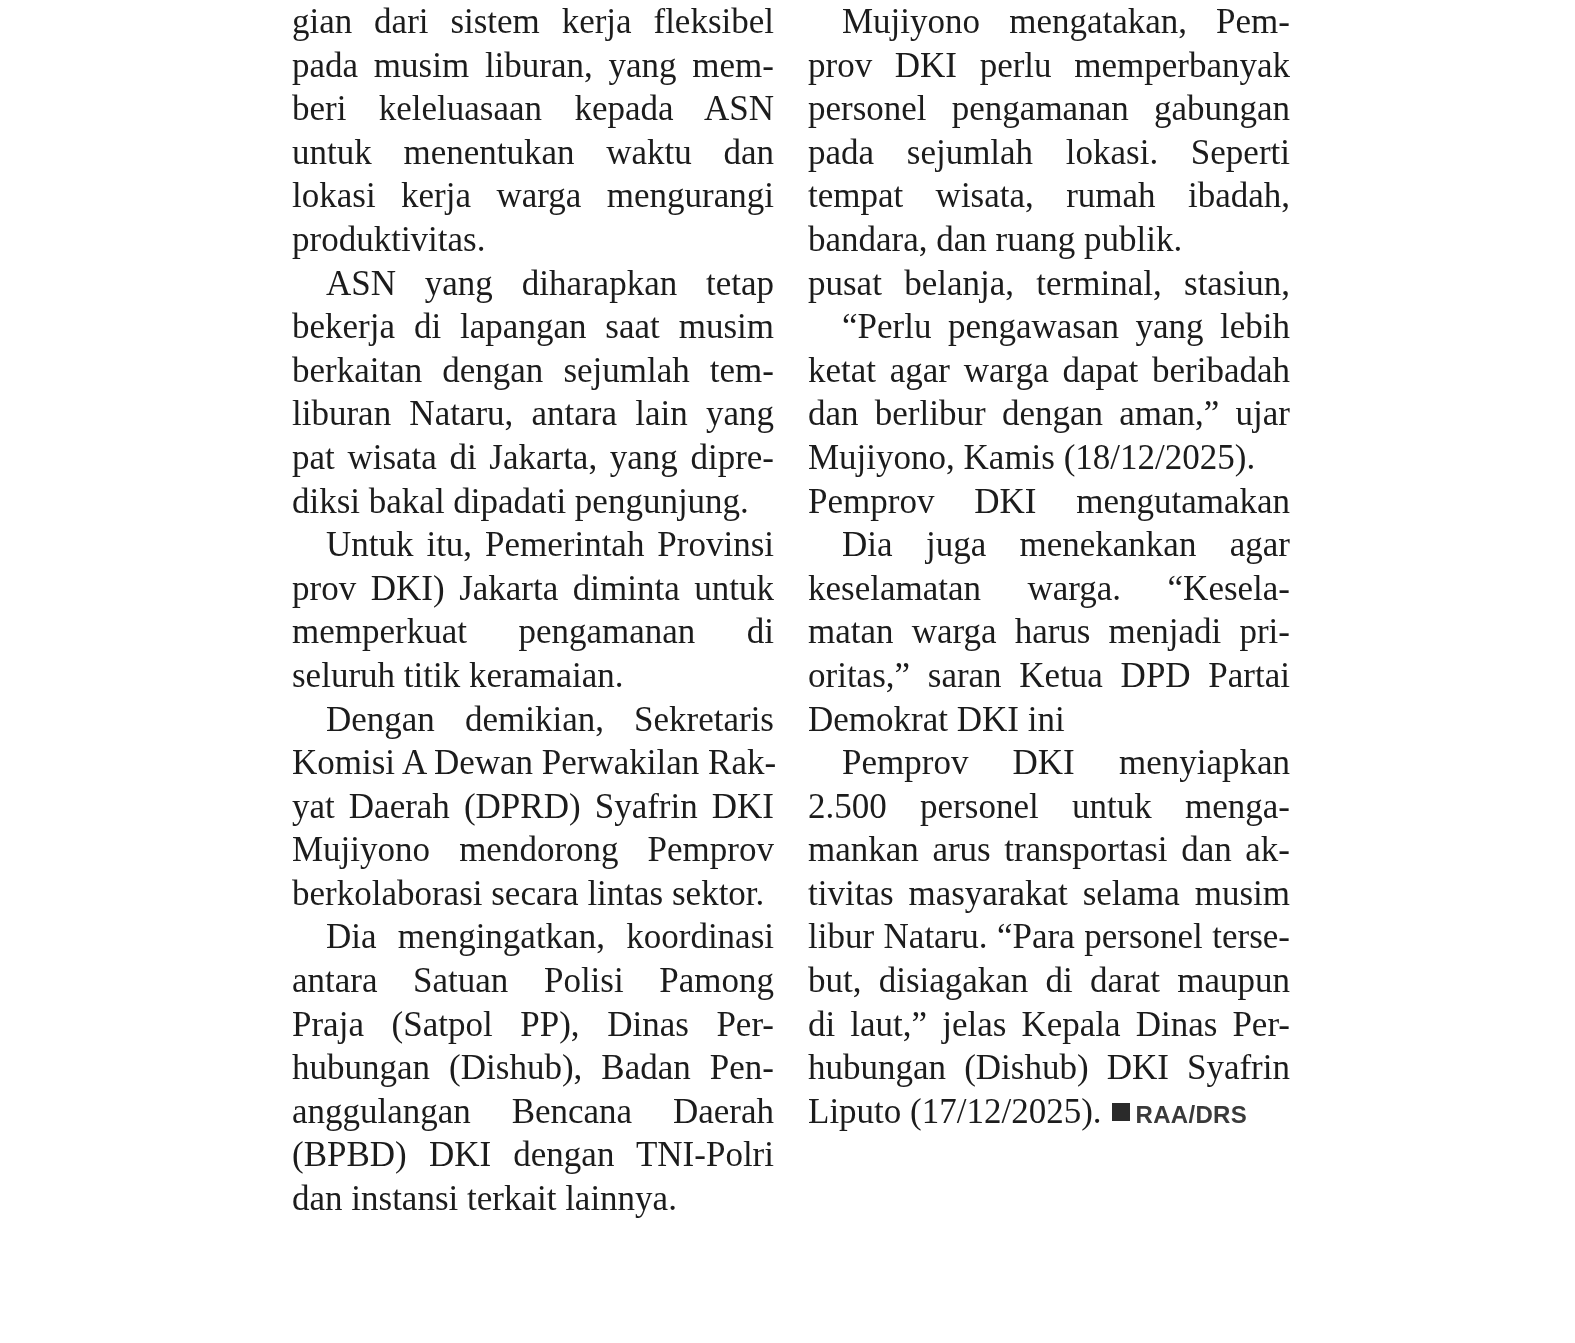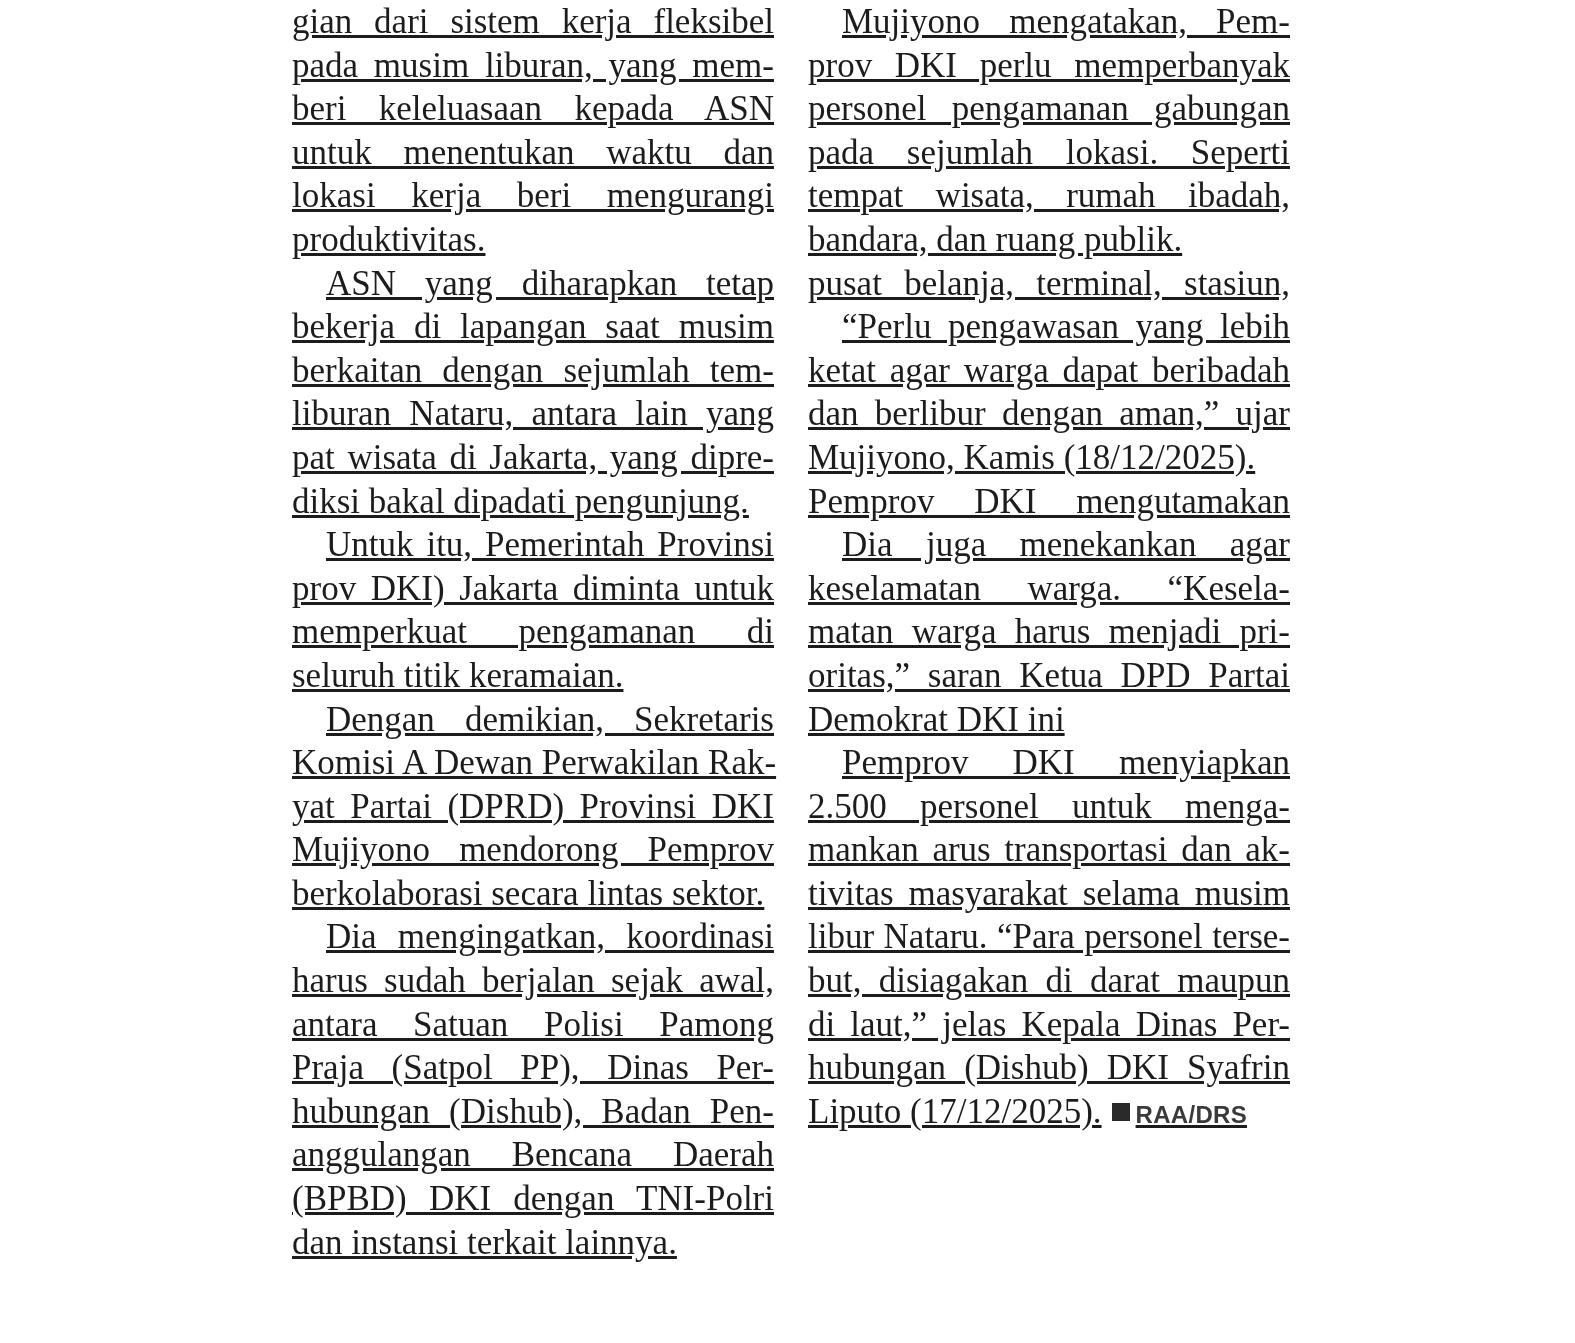--- a/index.html
+++ b/index.html
@@ -11,21 +11,20 @@
     width: 1575px;
     height: 1343px;
     position: relative;
     overflow: hidden;
     font-family: "Liberation Serif", "DejaVu Serif", serif;
     color: #1c1c1c;
   }
   .column {
     position: absolute;
     top: 0;
-    text-decoration: underline;
   }
   .col-left {
     left: 292px;
     width: 482px;
   }
   .col-right {
     left: 808px;
     width: 482px;
   }
   .para {
@@ -75,21 +74,21 @@
 </head>
 <body>
 
 <div class="column col-left">
 
   <div class="para">
     <span class="line">gian dari sistem kerja fleksibel</span>
     <span class="line">pada musim liburan, yang mem-</span>
     <span class="line">beri keleluasaan kepada ASN</span>
     <span class="line">untuk menentukan waktu dan</span>
-    <span class="line">lokasi kerja beri mengurangi</span>
+    <span class="line">lokasi kerja warga mengurangi</span>
     <span class="line last">produktivitas.</span>
   </div>
 
   <div class="para">
     <span class="line indent">ASN yang diharapkan tetap</span>
     <span class="line">bekerja di lapangan saat musim</span>
     <span class="line">berkaitan dengan sejumlah tem-</span>
     <span class="line">liburan Nataru, antara lain yang</span>
     <span class="line">pat wisata di Jakarta, yang dipre-</span>
     <span class="line last">diksi bakal dipadati pengunjung.</span>
@@ -98,28 +97,27 @@
   <div class="para">
     <span class="line indent">Untuk itu, Pemerintah Provinsi</span>
     <span class="line">prov DKI) Jakarta diminta untuk</span>
     <span class="line">memperkuat pengamanan di</span>
     <span class="line last">seluruh titik keramaian.</span>
   </div>
 
   <div class="para">
     <span class="line indent">Dengan demikian, Sekretaris</span>
     <span class="line">Komisi A Dewan Perwakilan Rak-</span>
-    <span class="line">yat Partai (DPRD) Provinsi DKI</span>
+    <span class="line">yat Daerah (DPRD) Syafrin DKI</span>
     <span class="line">Mujiyono mendorong Pemprov</span>
     <span class="line last">berkolaborasi secara lintas sektor.</span>
   </div>
 
   <div class="para">
     <span class="line indent">Dia mengingatkan, koordinasi</span>
-    <span class="line">harus sudah berjalan sejak awal,</span>
     <span class="line">antara Satuan Polisi Pamong</span>
     <span class="line">Praja (Satpol PP), Dinas Per-</span>
     <span class="line">hubungan (Dishub), Badan Pen-</span>
     <span class="line">anggulangan Bencana Daerah</span>
     <span class="line">(BPBD) DKI dengan TNI-Polri</span>
     <span class="line last">dan instansi terkait lainnya.</span>
   </div>
 </div>
 
 <div class="column col-right">

